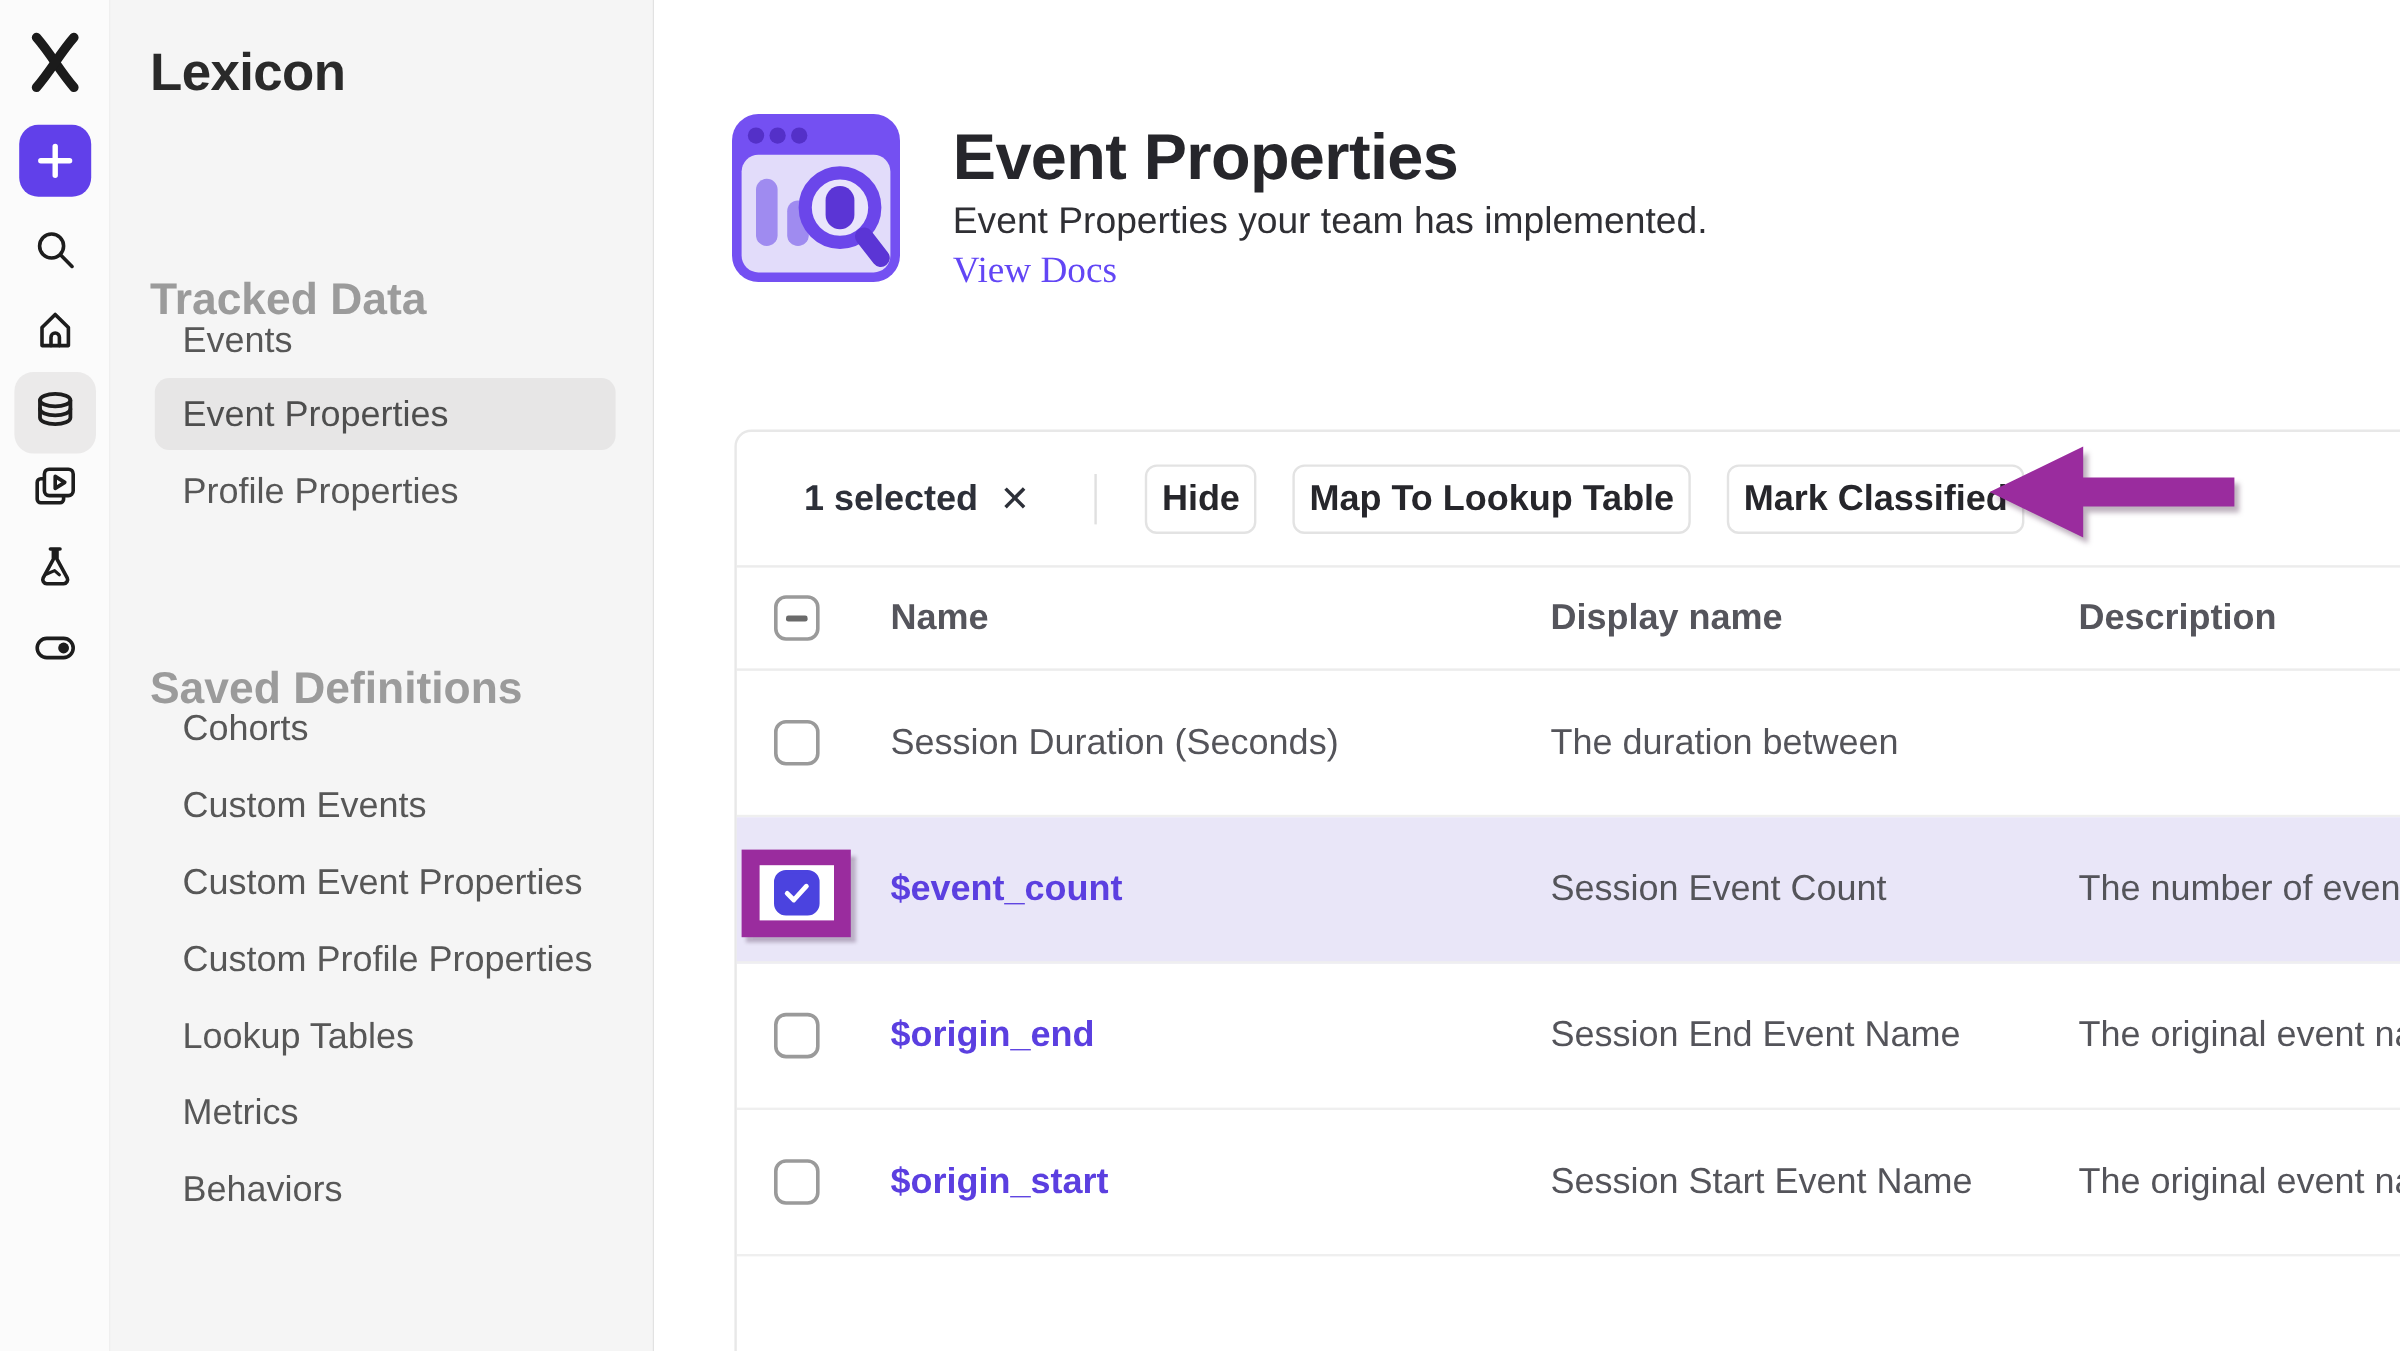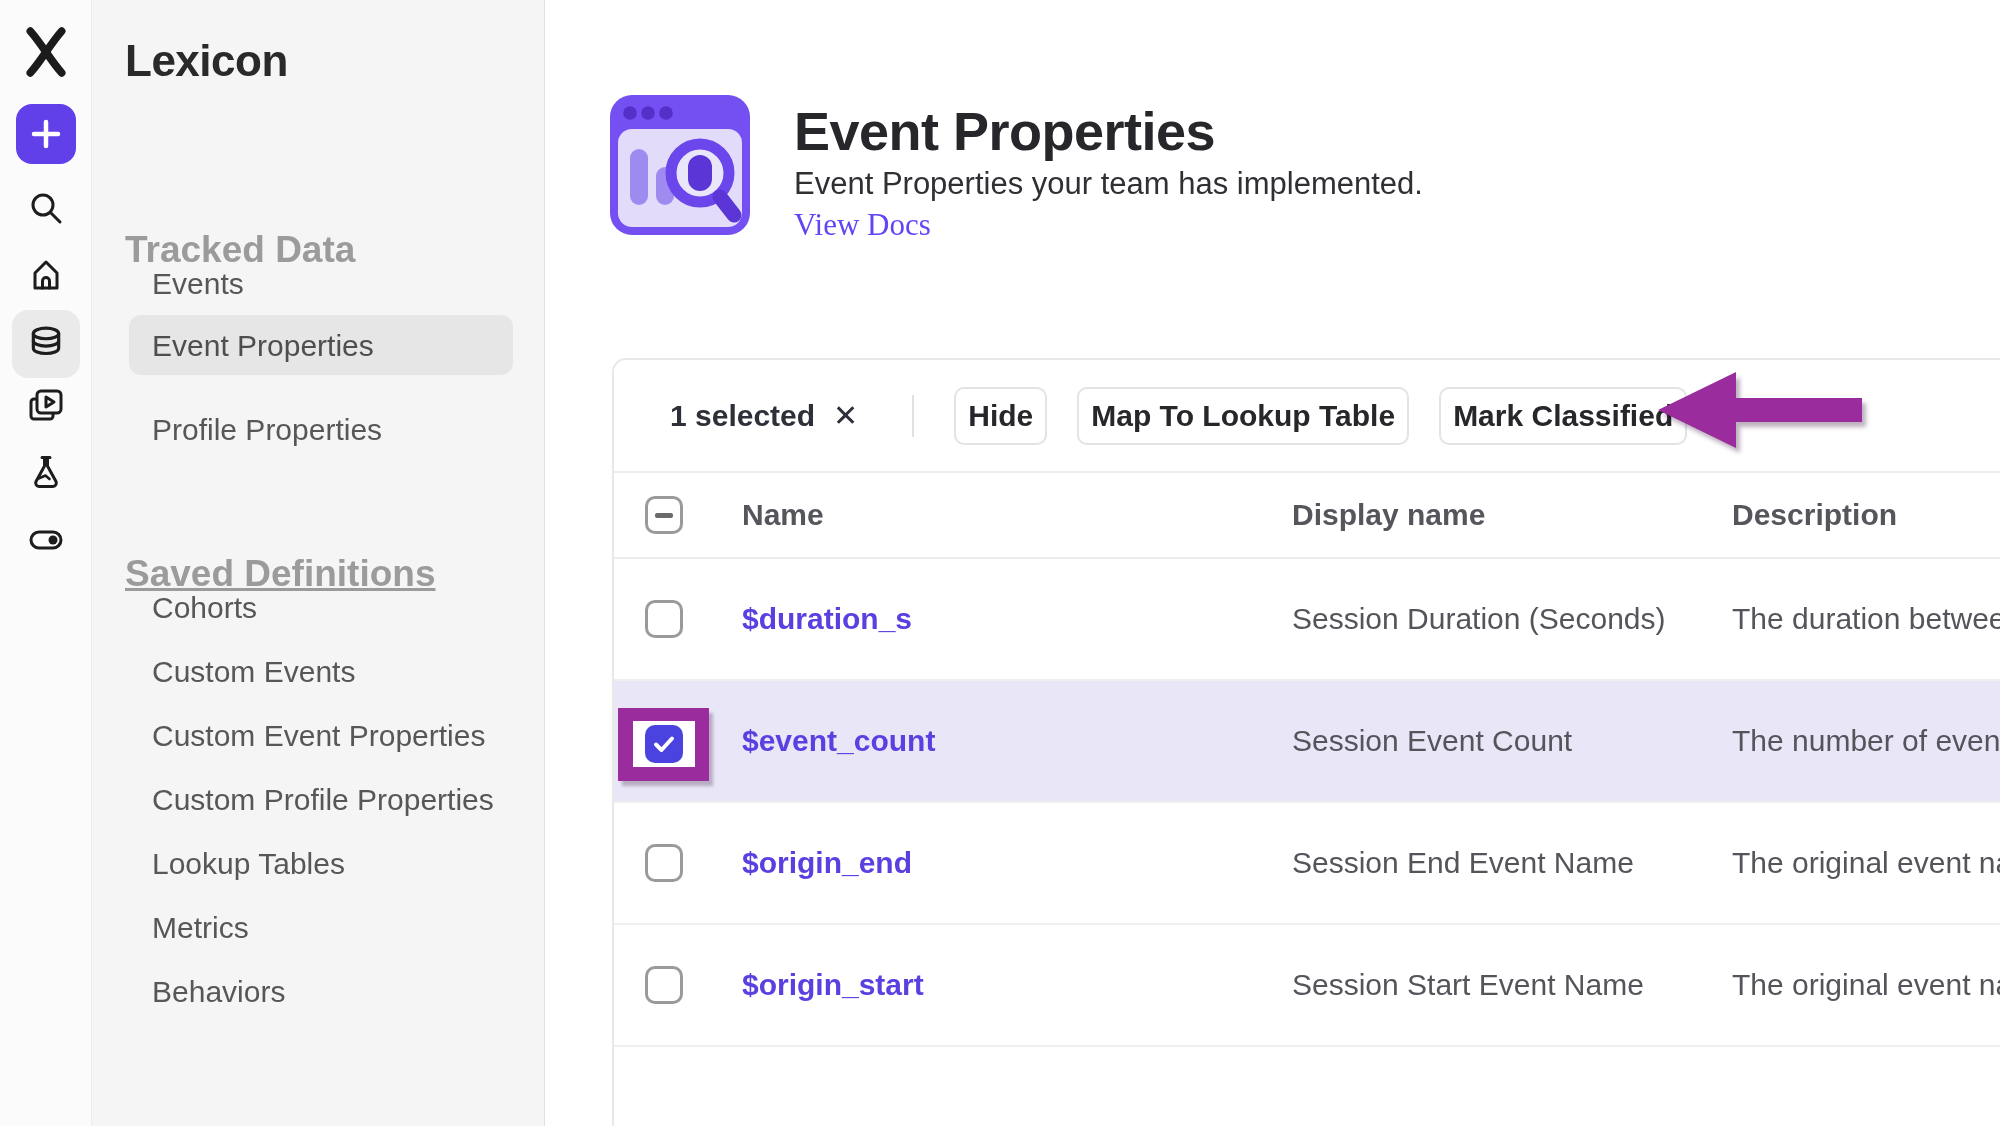--- a/index.html
+++ b/index.html
@@ -146,23 +146,23 @@
   <div id="sidebar-title">Lexicon</div>
 
   <div class="side-header" style="top:189px;">Tracked Data</div>
 
   <div class="side-item" style="top:267px;">Events</div>
 
   <div id="side-pill">
     <span>Event Properties</span>
   </div>
 
-  <div class="side-item" style="top:393px;margin-top:20px;">Profile Properties</div>
-
-  <div class="side-header" style="top:513px;text-decoration:underline;">Saved Definitions</div>
+  <div class="side-item" style="top:393px;">Profile Properties</div>
+
+  <div class="side-header" style="top:513px;">Saved Definitions</div>
 
   <div class="side-item" style="top:591px;">Cohorts</div>
   <div class="side-item" style="top:655px;">Custom Events</div>
   <div class="side-item" style="top:719px;">Custom Event Properties</div>
   <div class="side-item" style="top:783px;">Custom Profile Properties</div>
   <div class="side-item" style="top:847px;">Lookup Tables</div>
   <div class="side-item" style="top:911px;">Metrics</div>
   <div class="side-item" style="top:975px;">Behaviors</div>
 
   <div class="side-header" style="top:1091px;text-align:right;">Data Governance</div>
@@ -205,21 +205,20 @@
       </div>
     <div class="th">Name</div>
     <div class="th">Display name</div>
     <div class="th">Description</div>
   </div>
 
   <div class="trow tgrid">
     <div>
         <div class="cb"></div>
       </div>
-    <div class="td name">$duration_s</div>
     <div class="td">Session Duration (Seconds)</div>
     <div class="td">The duration between</div>
   </div>
 
   <div class="trow tgrid hl">
     <div>
       <div id="anno-box">
         <div class="inner">
           <div class="cb checked">
             <svg width="26" height="26" viewBox="0 0 26 26">

